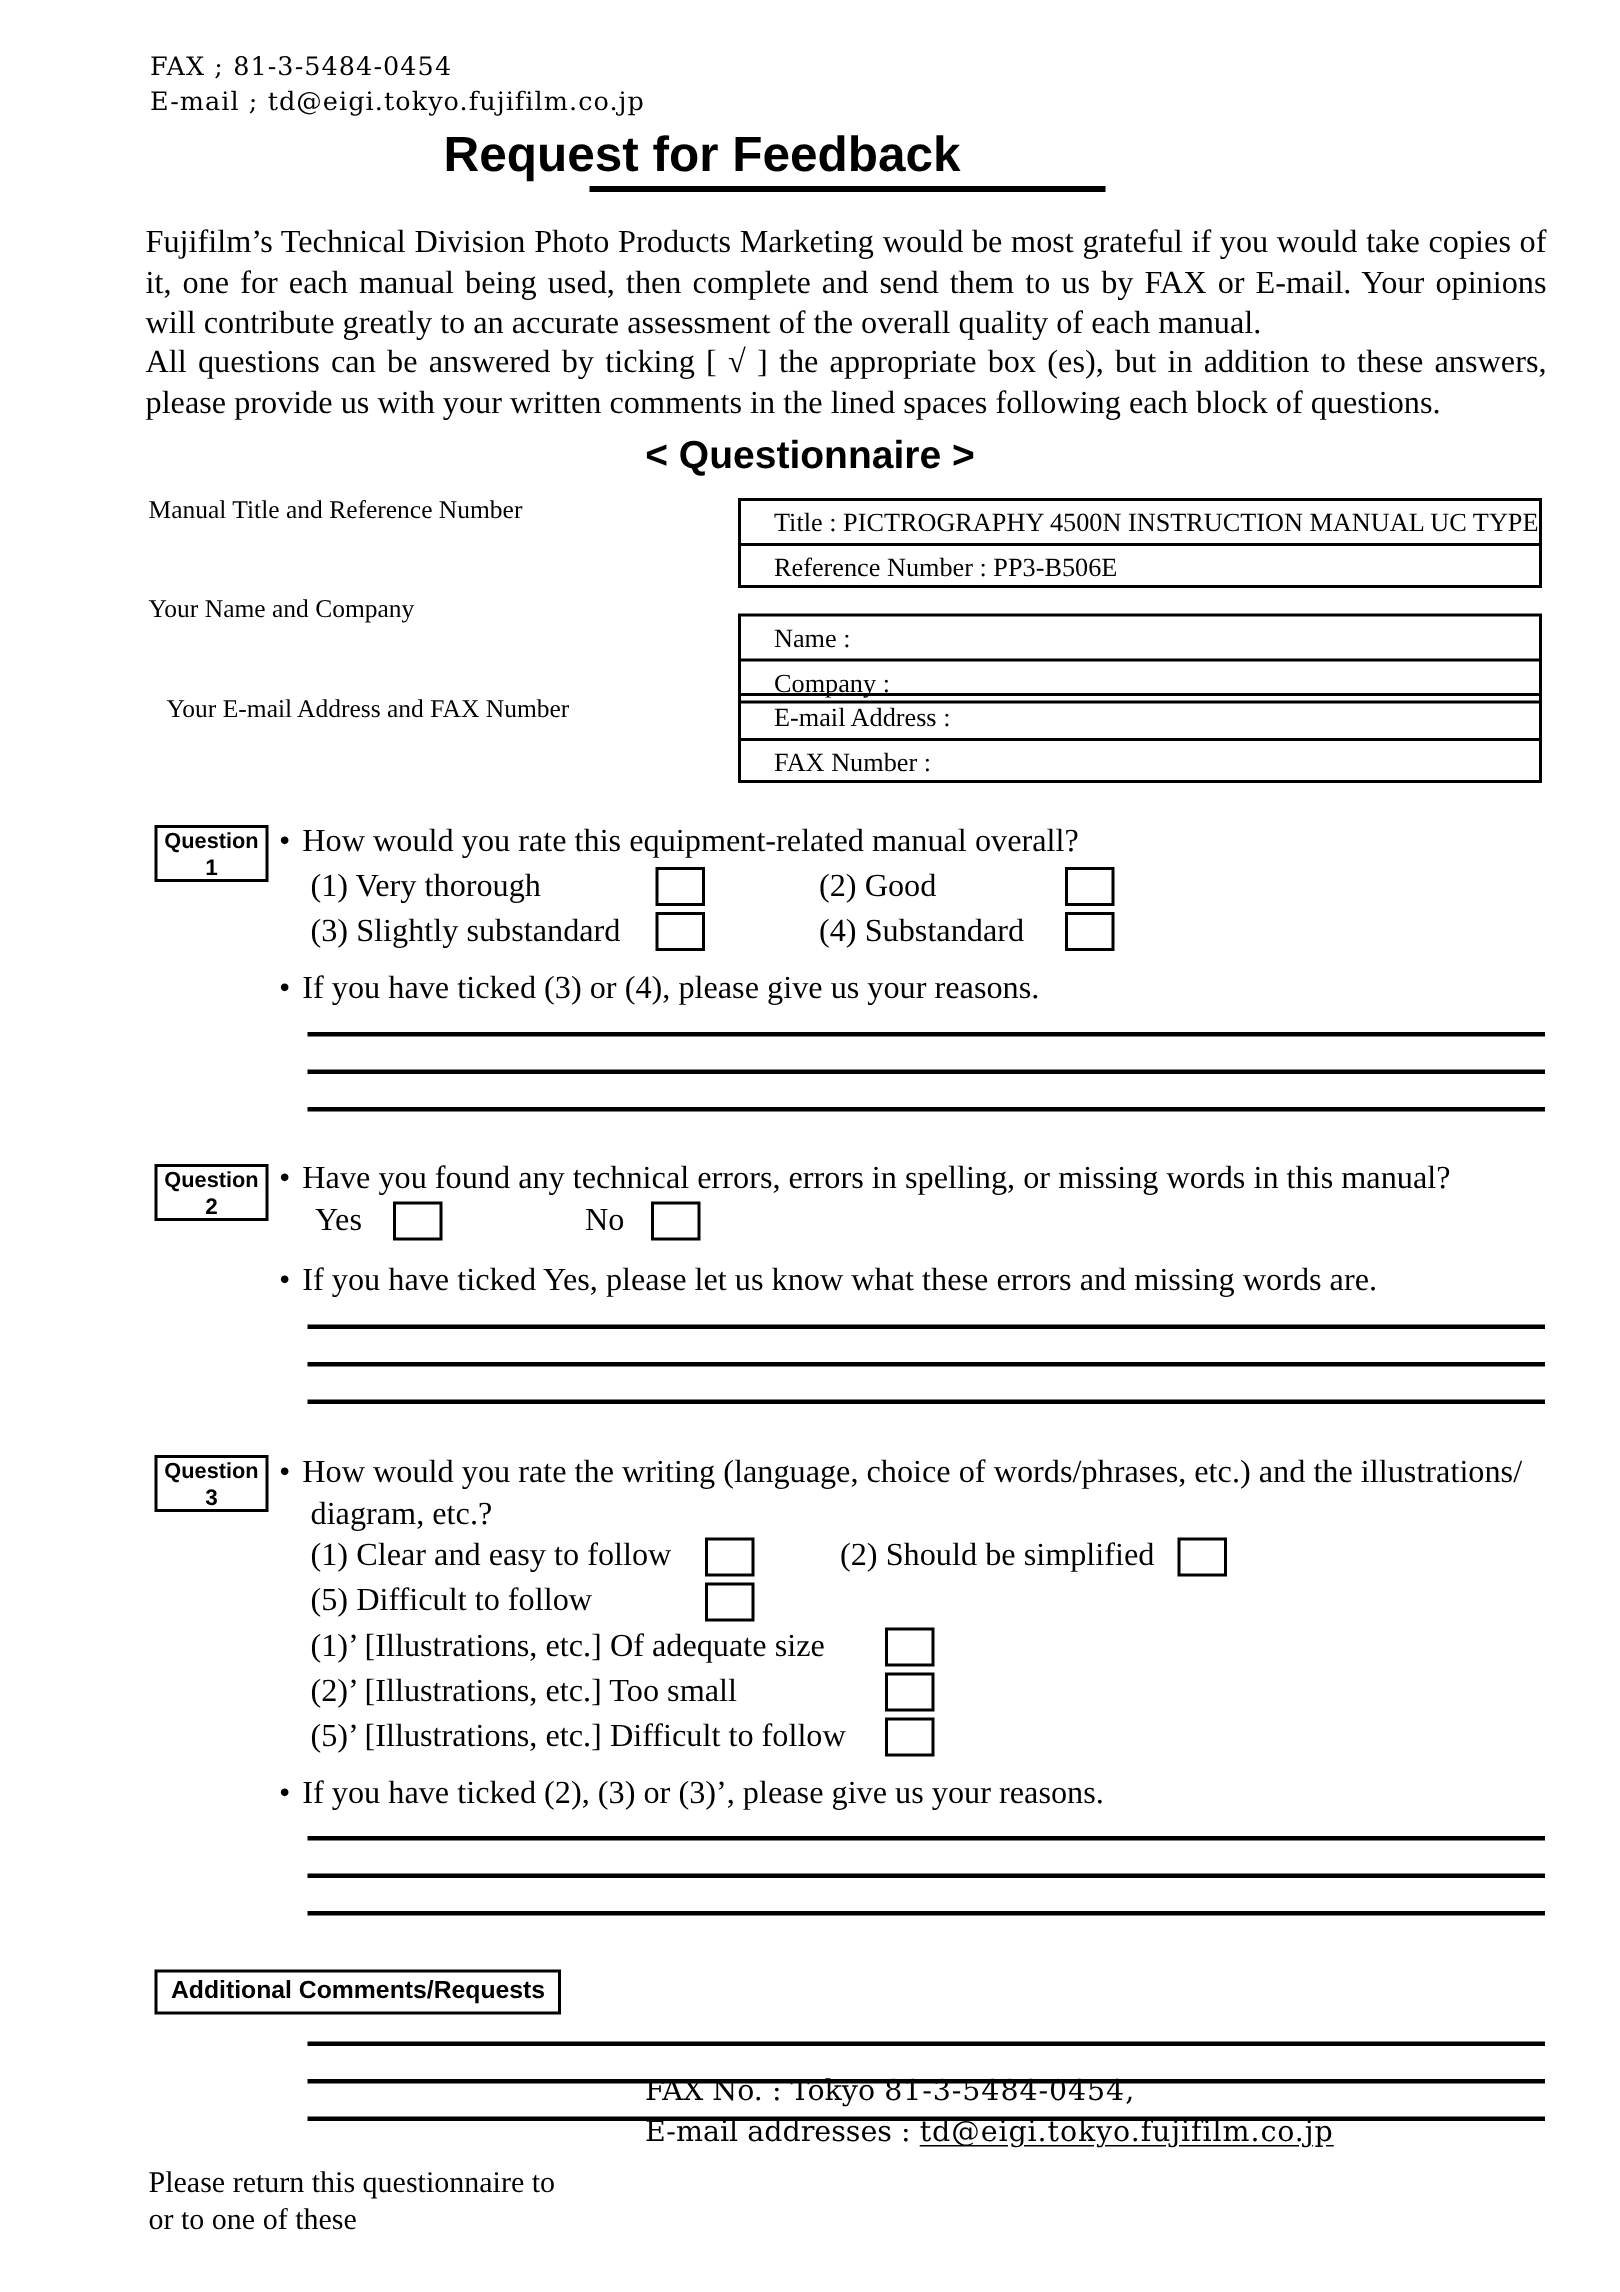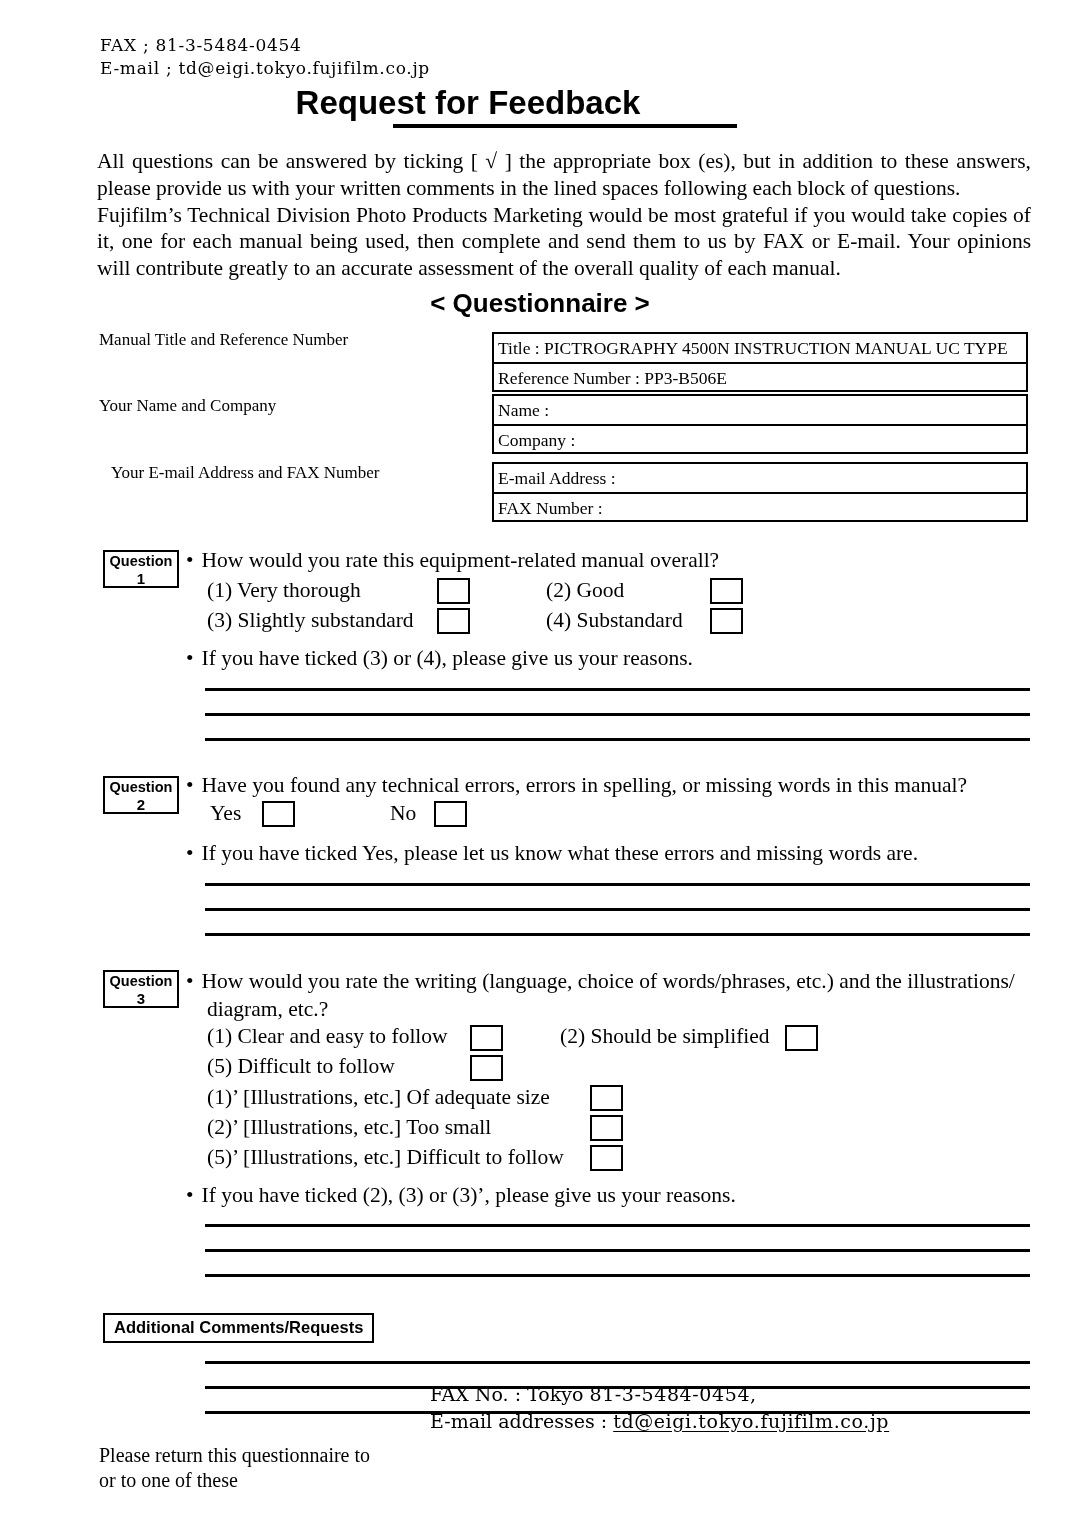--- a/index.html
+++ b/index.html
@@ -79,21 +79,21 @@
   }
   .field-table {
     left: 492px;
     width: 536px;
     border: 2px solid #000;
     box-sizing: border-box;
   }
   .field-row {
     height: 28px;
     line-height: 28px;
-    padding-left: 4px;
+    padding-left: 22px;
     font-size: 17.5px;
     white-space: nowrap;
     overflow: hidden;
     box-sizing: border-box;
   }
   .field-row + .field-row { border-top: 2px solid #000; }
 
   
   .qbox {
     width: 76px;
@@ -180,34 +180,34 @@
 
 <div class="abs" id="contact-block">
   <span class="ln">FAX    ; 81-3-5484-0454</span>
   <span class="ln">E-mail ; td@eigi.tokyo.fujifilm.co.jp</span>
 </div>
 
 <div class="abs" id="doc-title">Request for Feedback</div>
 <div class="abs" id="doc-title-rule"></div>
 
 <div class="abs" id="intro">
+  <p>Fujifilm’s Technical Division Photo Products Marketing would be most grateful if you would take copies of it, one for each manual being used, then complete and send them to us by FAX or E-mail. Your opinions will contribute greatly to an accurate assessment of the overall quality of each manual.</p>
   <p>All questions can be answered by ticking [ √ ] the appropriate box (es), but in addition to these answers, please provide us with your written comments in the lined spaces following each block of questions.</p>
-  <p>Fujifilm’s Technical Division Photo Products Marketing would be most grateful if you would take copies of it, one for each manual being used, then complete and send them to us by FAX or E-mail. Your opinions will contribute greatly to an accurate assessment of the overall quality of each manual.</p>
 </div>
 
 <div class="abs" id="questionnaire-heading">&lt; Questionnaire &gt;</div>
 
 <div class="abs info-label" style="top:330px;">Manual Title and Reference Number</div>
 <div class="abs field-table" style="top:332px;">
   <div class="field-row">Title : PICTROGRAPHY 4500N INSTRUCTION MANUAL UC TYPE</div>
   <div class="field-row">Reference Number : PP3-B506E</div>
 </div>
 
 <div class="abs info-label" style="top:396px;">Your Name and Company</div>
-<div class="abs field-table" style="top:394px;">
+<div class="abs field-table" style="top:409px;">
   <div class="field-row">Name :</div>
   <div class="field-row">Company :</div>
 </div>
 
 <div class="abs info-label" style="top:463px;margin-left:12px;">Your E-mail Address and FAX Number</div>
 <div class="abs field-table" style="top:462px;">
   <div class="field-row">E-mail Address :</div>
   <div class="field-row">FAX Number :</div>
 </div>
 

